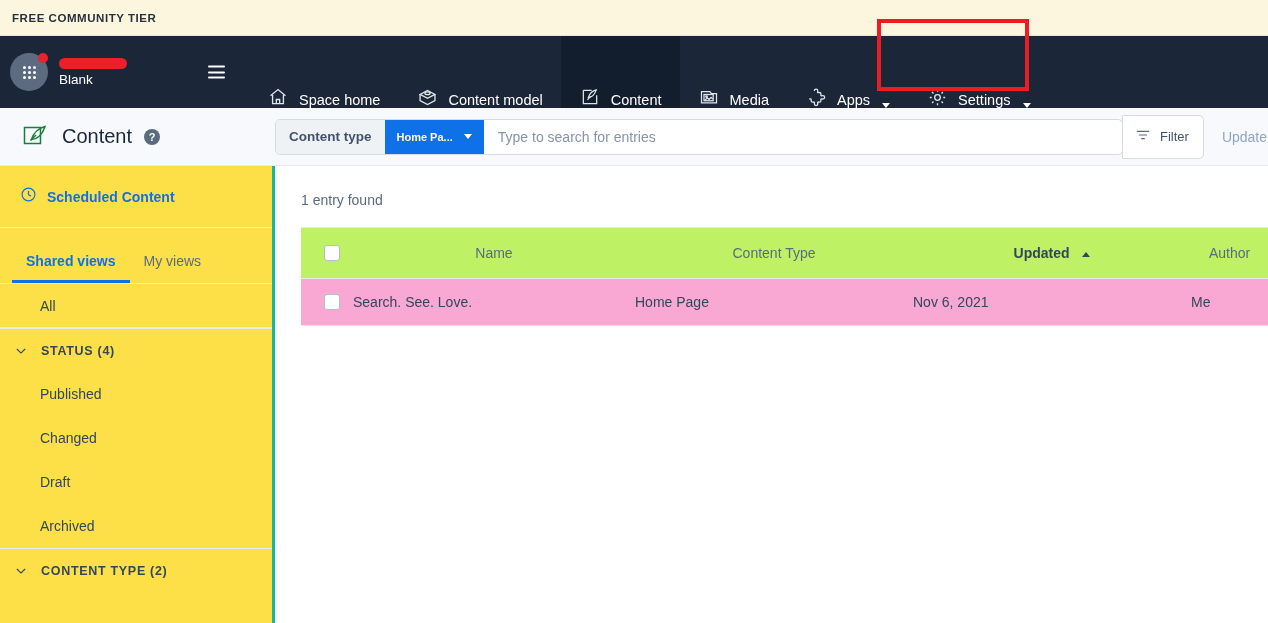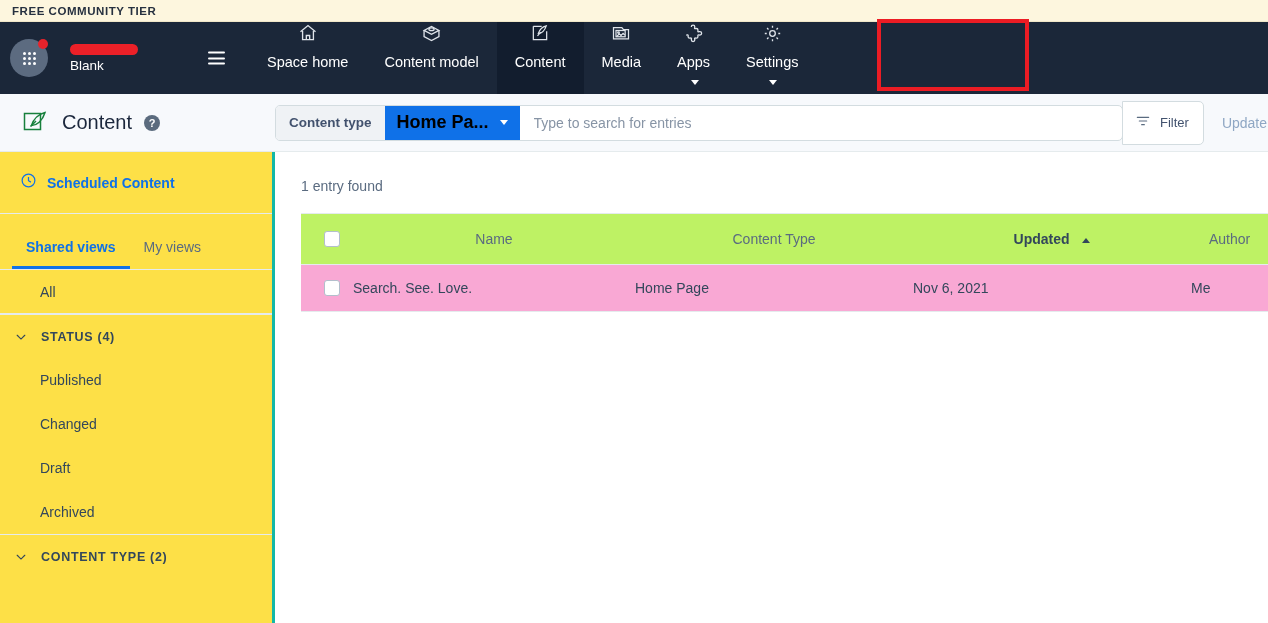--- a/index.html
+++ b/index.html
@@ -6,21 +6,21 @@
   html, body {
     width: 1268px; height: 623px;
     font-family: "Liberation Sans", sans-serif;
     background: #ffffff;
     overflow: hidden;
   }
   body { position: relative; }
 
   
   .tier-banner {
-    height: 22px;
+    height: 36px;
     background: #fdf6de;
     display: flex;
     align-items: center;
     padding-left: 12px;
     border-bottom: 1px solid #f0e7c8;
   }
   .tier-banner-text {
     font-size: 11.5px;
     font-weight: bold;
     letter-spacing: 0.55px;
@@ -58,21 +58,21 @@
   }
   .dot-grid i { display:block; width:3px; height:3px; background:#fff; border-radius:50%; }
   .notif-dot {
     position: absolute;
     top: 0px; right: 0px;
     width: 10px; height: 10px;
     border-radius: 50%;
     background: #e8232b;
   }
   .space-meta {
-    margin-left: 22px;
+    margin-left: 11px;
     display: flex;
     flex-direction: column;
     justify-content: center;
     gap: 3px;
   }
   .redacted-bar {
     width: 68px; height: 11px;
     background: #ec2028;
     border-radius: 6px;
   }
@@ -87,29 +87,28 @@
     transform: translateY(-50%);
     width: 17px; height: 13px;
     display: flex; flex-direction: column; justify-content: space-between;
     cursor: pointer;
   }
   .hamburger i { display:block; height: 2px; background:#ffffff; border-radius:1px; }
 
   .nav-items { display: flex; align-items: stretch; }
   .nav-item {
     display: flex;
-    align-items: center;
+    align-items: flex-end;
     gap: 10px;
     padding: 0 18px;
     color: #ffffff;
     font-size: 14.5px;
     cursor: pointer;
     position: relative;
     white-space: nowrap;
-    flex-direction: column;
   }
   .nav-item.active { background: #121d2e; }
   .nav-item .nav-icon { display:flex; align-items:center; justify-content:center; width: 22px; height: 22px; }
   .nav-item .nav-icon svg { display:block; }
   .caret {
     width: 0; height: 0;
     border-left: 4.5px solid transparent;
     border-right: 4.5px solid transparent;
     border-top: 5px solid #ffffff;
     margin-left: 2px;
@@ -182,22 +181,22 @@
     background: #eff2f5;
     font-size: 13.5px;
     font-weight: bold;
     color: #42526e;
     cursor: pointer;
   }
   .ct-pill {
     display: flex; align-items: center; gap: 9px;
     padding: 3px 12px;
     background: #0f71e8;
-    color: #000000;
-    font-size: 18px;
+    color: #fef9c3;
+    font-size: 11px;
     font-weight: bold;
     cursor: pointer;
   }
   .ct-pill .caret { border-top-color: #ffffff; }
   .search-input {
     flex: 1;
     border: none;
     outline: none;
     padding: 0 14px;
     font-size: 14px;

